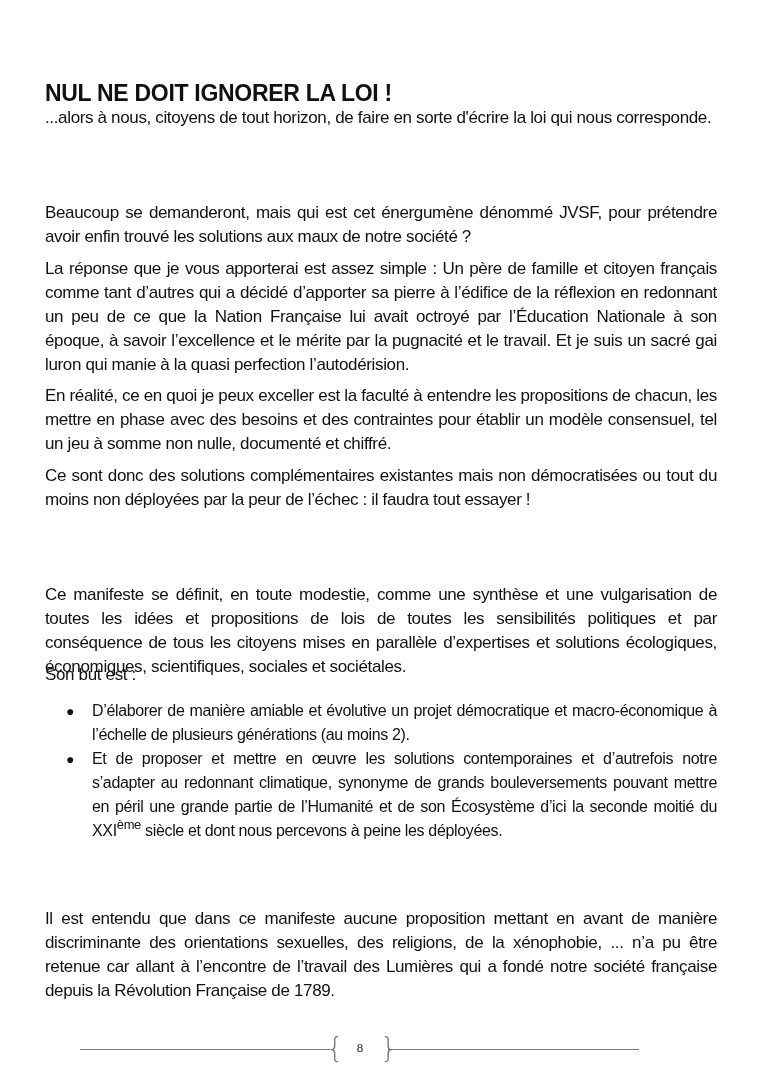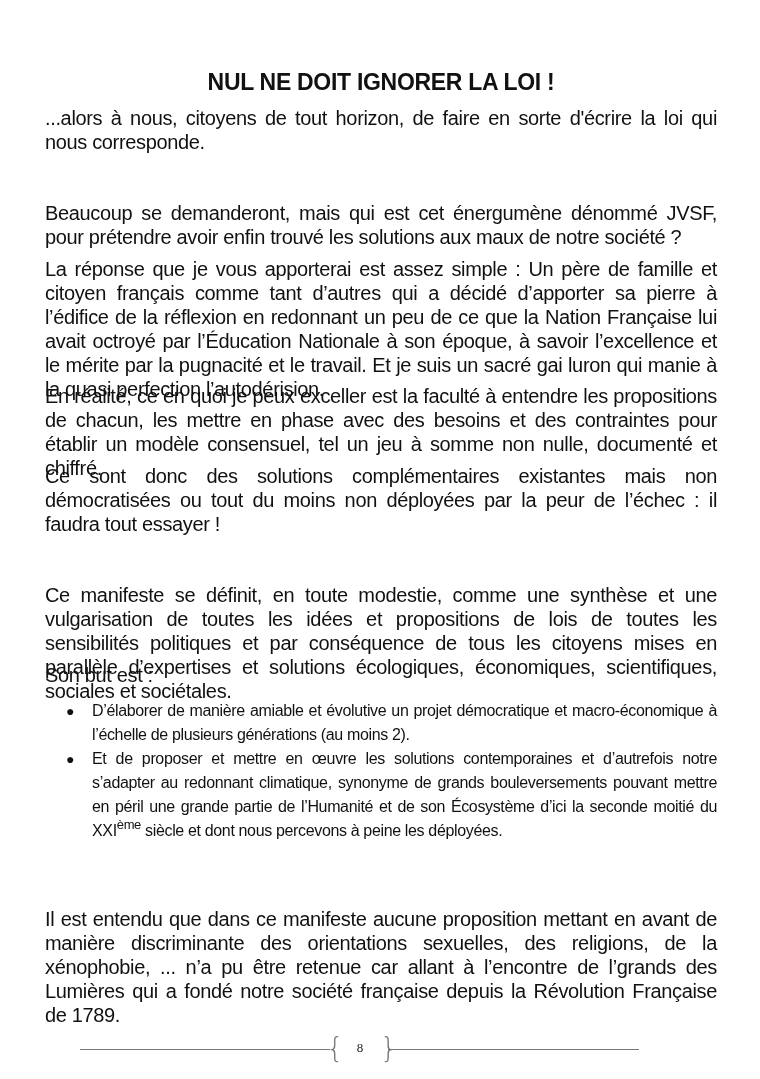--- a/index.html
+++ b/index.html
@@ -1,21 +1,21 @@
 <!DOCTYPE html>
 <html><head>
 <meta charset="utf-8">
 <style>
   html, body { margin: 0; padding: 0; background: #ffffff; }
   body { width: 760px; height: 1079px; position: relative; overflow: hidden;
          font-family: "Liberation Sans Narrow", "Liberation Sans", sans-serif; color: #111; }
   .page { position: absolute; left: 45px; top: 0; width: 672px; }
-  h1 { position: absolute; top: 67px; left: 0; width: 672px; margin: 0; text-align: center;
+  h1 { position: absolute; top: 78px; left: 0; width: 672px; margin: 0; text-align: left;
        font-size: 23px; font-weight: bold; letter-spacing: -0.3px; line-height: 30px; }
-  p { margin: 0; font-size: 20px; line-height: 24px; text-align: justify;
+  p { margin: 0; font-size: 17px; line-height: 24px; text-align: justify;
       letter-spacing: -0.35px; position: absolute; left: 0; width: 672px; }
   b { font-weight: normal; }
   ul { margin: 0; padding: 0; list-style: none; position: absolute; left: 0; width: 672px; }
   li { position: relative; padding-left: 47px; font-size: 16px; line-height: 24px;
        text-align: justify; letter-spacing: -0.35px; }
   li .bullet { position: absolute; left: 21px; top: 0; font-size: 14px; }
   sup { font-size: 13px; vertical-align: 7px; line-height: 0; }
   .footer { position: absolute; top: 1036px; left: 0; width: 760px; height: 30px; }
   .footer .line-left { position: absolute; left: 80px; top: 13px; width: 250px; height: 1px; background: #777; }
   .footer .line-right { position: absolute; left: 388px; top: 13px; width: 251px; height: 1px; background: #777; }
@@ -50,21 +50,21 @@
     <li>
       <span class="bullet">●</span>
       <span>D’élaborer de manière </span><b>amiable et évolutive</b><span> un </span><b>projet démocratique et macro-économique</b><span> à l’échelle de </span><b>plusieurs générations</b><span> (au moins 2).</span>
     </li>
     <li>
       <span class="bullet">●</span>
       <span>Et de </span><b>proposer et mettre en œuvre les solutions</b><span> contemporaines et d’autrefois notre </span><b>s’adapter au redonnant climatique</b><span>, synonyme de grands bouleversements pouvant mettre en péril une grande partie de l’Humanité et de son Écosystème d’ici la seconde moitié du XXI</span><sup>ème</sup><span> siècle et dont nous percevons à peine les déployées.</span>
     </li>
   </ul>
 
-  <p style="top:907px"><span>Il est entendu que dans ce manifeste aucune proposition mettant en avant de manière discriminante des orientations sexuelles, des religions, de la xénophobie, ... n’a pu être retenue car allant à l’encontre de l’</span><b>grands des Lumières</b><span> qui a fondé notre société française depuis la Révolution Française de 1789.</span></p>
+  <p style="top:907px"><span>Il est entendu que dans ce manifeste aucune proposition mettant en avant de manière discriminante des orientations sexuelles, des religions, de la xénophobie, ... n’a pu être retenue car allant à l’encontre de l’</span><b>travail des Lumières</b><span> qui a fondé notre société française depuis la Révolution Française de 1789.</span></p>
 </div>
 
 <div class="footer">
   <div class="line-left"></div>
   <span class="brace brace-l">{</span>
   <span class="num">8</span>
   <span class="brace brace-r">}</span>
   <div class="line-right"></div>
 </div>
 

